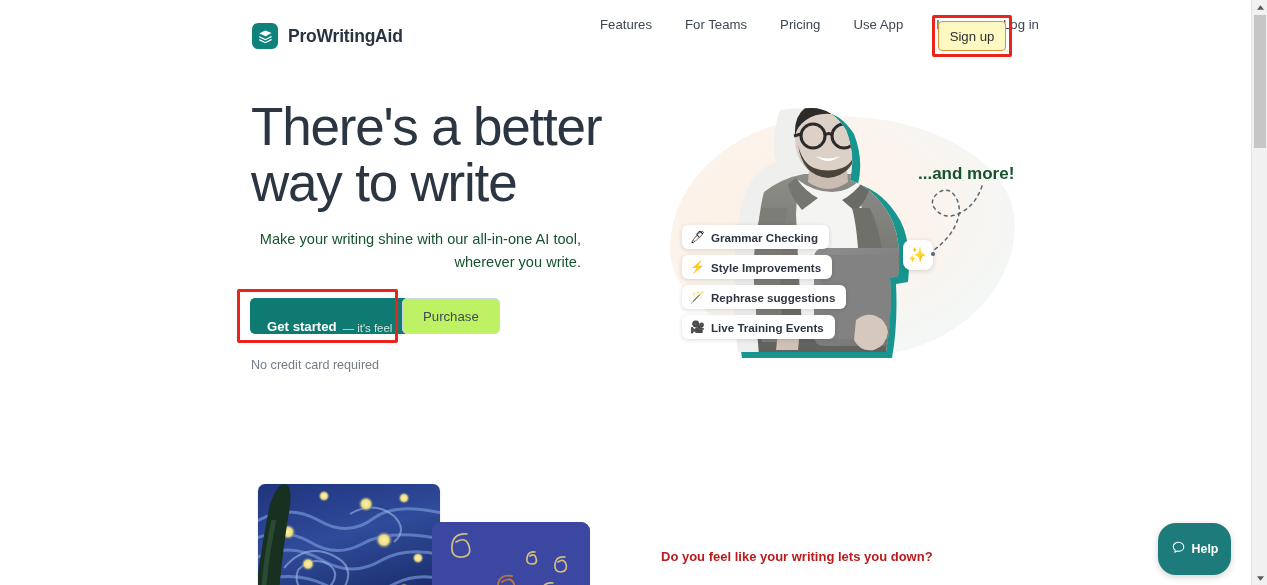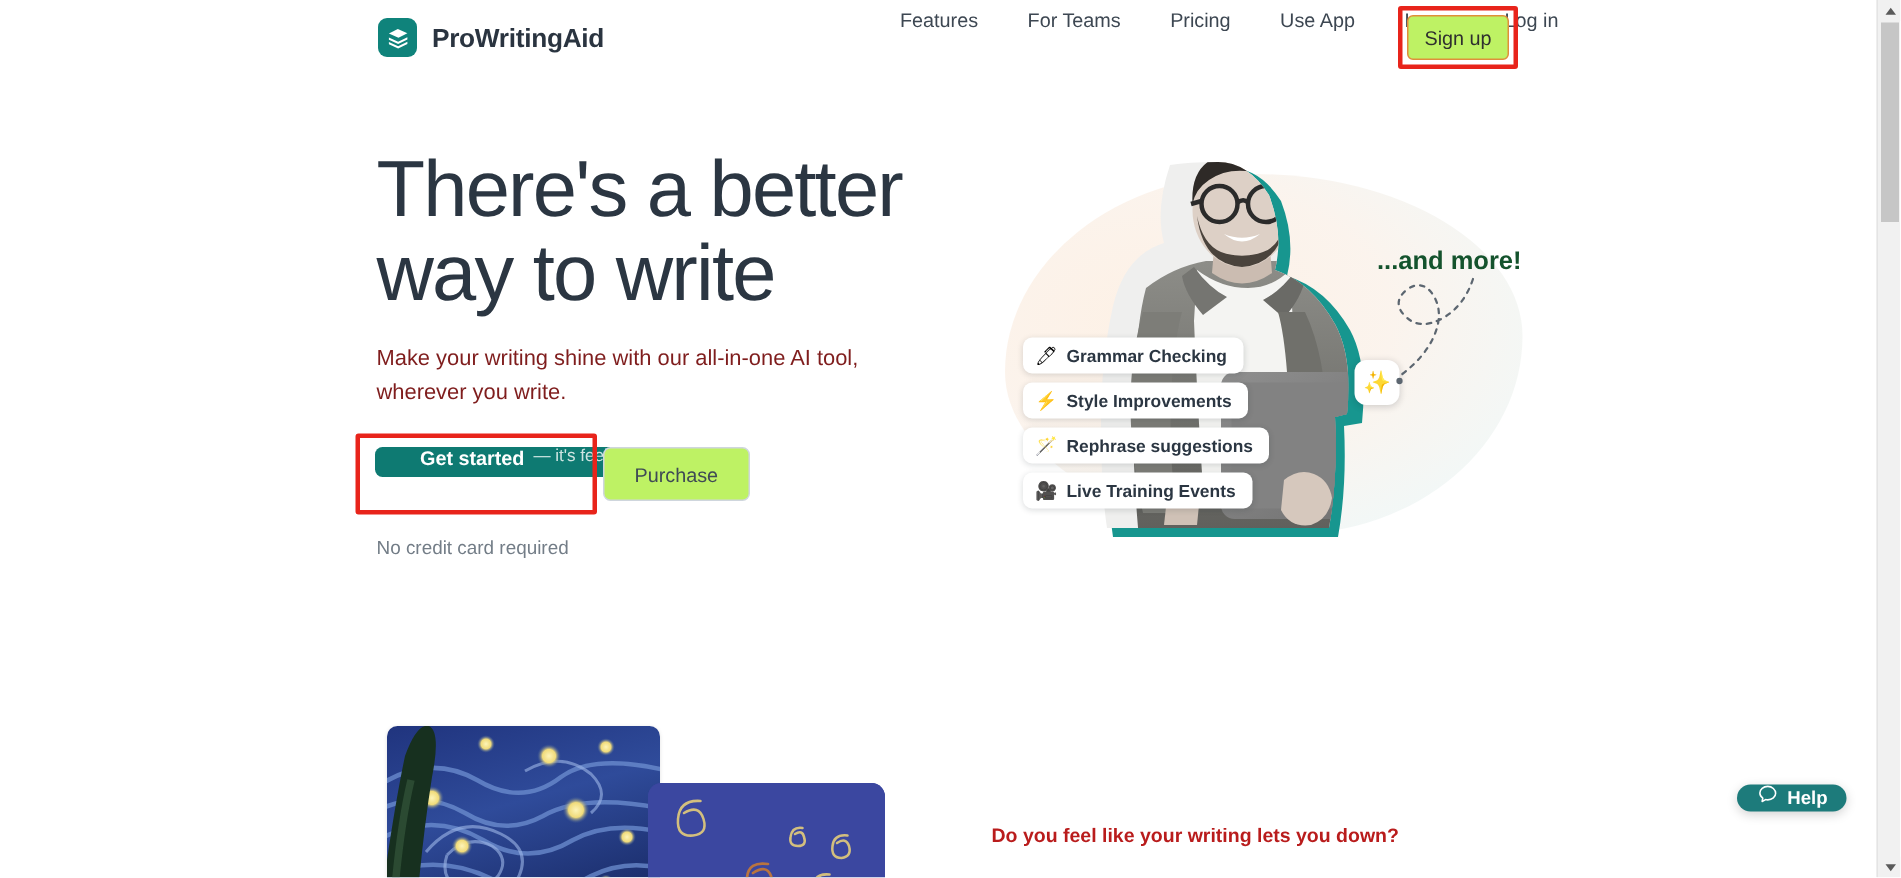--- a/index.html
+++ b/index.html
@@ -20,21 +20,21 @@
     position: absolute;
     left: 0; top: 0;
     width: 1251px; height: 585px;
     overflow: hidden;
     background: #fff;
   }
 
   
   .header {
     position: absolute;
-    left: 0; top: 0;
+    left: 0; top: 11px;
     width: 1075px; height: 50px;
     background: #ffffff;
   }
   .brand {
     position: absolute;
     left: 252px; top: 12px;
     display: flex; align-items: center; gap: 10px;
     text-decoration: none;
   }
   .brand-mark {
@@ -78,21 +78,21 @@
     left: 0; top: 0;
     width: 100%; height: 100%;
     border: 3px solid #e8241b;
     border-radius: 2px;
     pointer-events: none;
   }
   .signup-btn {
     position: absolute;
     left: 6px; top: 6px;
     width: 68px; height: 30px;
-    background: #bef264;
+    background: #fef9c3;
     border: 1px solid #e08f3a;
     border-radius: 4px;
     color: #2f2f2f;
     font-size: 13.2px;
     font-family: "Liberation Sans", sans-serif;
     cursor: pointer;
     display: flex; align-items: center; justify-content: center;
     white-space: nowrap;
   }
 
@@ -106,47 +106,48 @@
     font-weight: normal;
     color: #2b3642;
     letter-spacing: -1.2px;
   }
   .hero-sub {
     position: absolute;
     left: 251px; top: 228px;
     width: 330px;
     font-size: 14.6px;
     line-height: 23px;
-    color: #7f1d1d;
+    color: #14532d;
+    text-align: right;
   }
 
   .cta-row {
     position: absolute;
     left: 237px; top: 289px;
     height: 54px;
   }
   .cta-anno {
     position: absolute;
     left: 0; top: 0;
     width: 161px; height: 54px;
     border: 3px solid #e8241b;
     border-radius: 2px;
     pointer-events: none;
   }
   .btn-start {
     position: absolute;
     left: 13px; top: 9px;
-    height: 20px;
-    padding: 0 30px;
+    height: 36px;
+    padding: 0 17px;
     background: #0e7a72;
     border: none;
     border-radius: 5px;
     color: #fff;
     cursor: pointer;
-    display: flex; align-items: flex-start; gap: 6px;
+    display: flex; align-items: flex-end; gap: 6px;
     font-family: "Liberation Sans", sans-serif;
     white-space: nowrap;
   }
   .btn-start-main { font-size: 13.2px; font-weight: bold; }
   .btn-start-sub  { font-size: 11.4px; color: #cfe5e2; font-weight: normal; }
 
   .btn-purchase {
     position: absolute;
     left: 165px; top: 9px;
     height: 36px;
@@ -264,21 +265,21 @@
     font-size: 13px;
     font-weight: bold;
     color: #b91c1c;
     white-space: nowrap;
   }
 
   
   .help-widget {
     position: absolute;
     left: 1158px; top: 523px;
-    width: 73px; height: 18px;
+    width: 73px; height: 52px;
     background: #1d7b7b;
     border-radius: 18px;
     display: flex; align-items: center; justify-content: center;
     gap: 6px;
     cursor: pointer;
     box-shadow: 0 2px 7px rgba(0,0,0,.18);
   }
   .help-label { font-size: 12.4px; color: #fff; font-weight: bold; }
 
   

